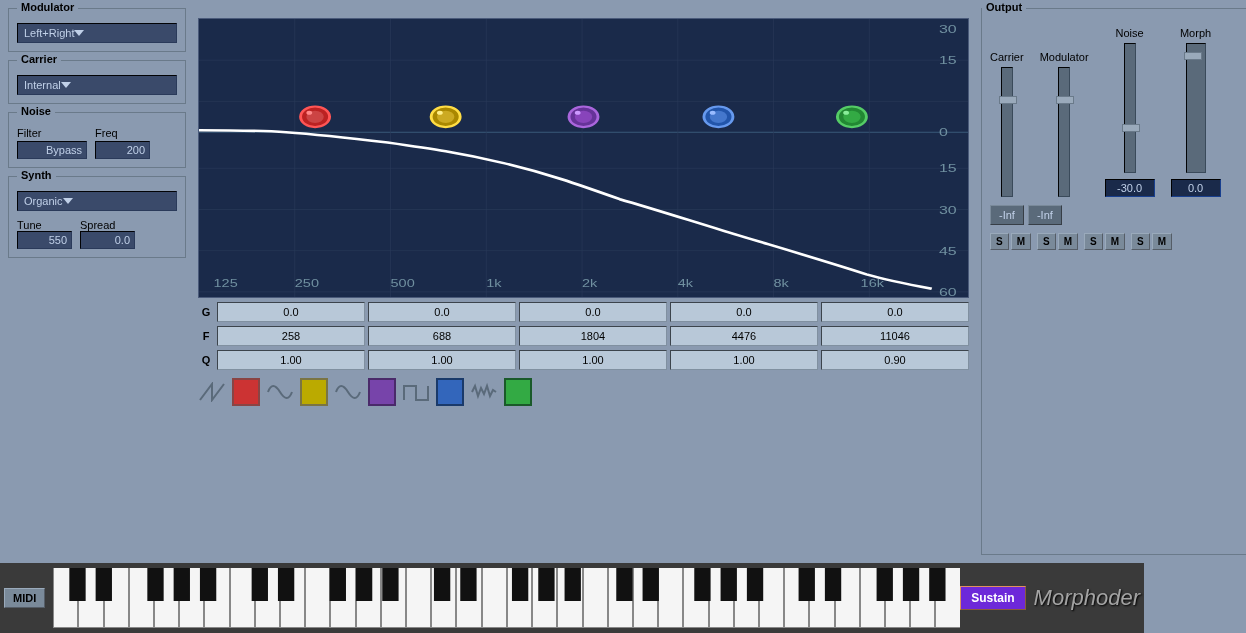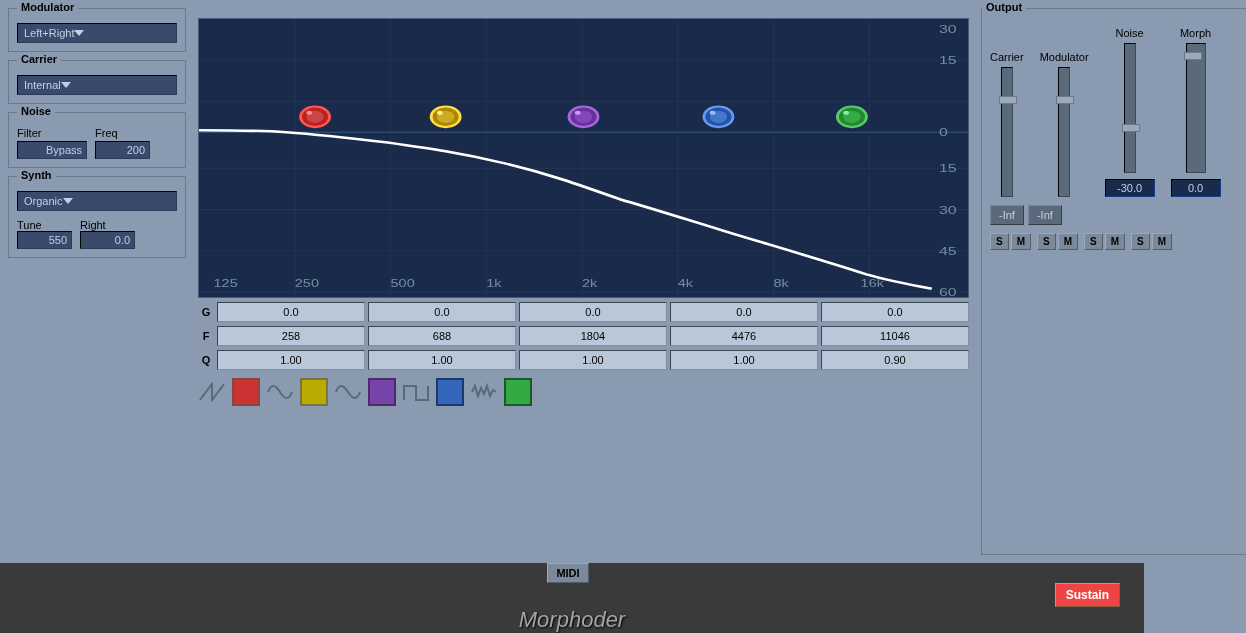--- a/index.html
+++ b/index.html
@@ -227,24 +227,23 @@
       text-align: right;
       font-size: 11px;
     }
 
     
     .keyboard-section {
       height: 70px;
       background: #3a3a3a;
       display: flex;
       align-items: center;
-      padding: 0 16px;
+      padding: 0 4px;
       gap: 0;
       position: relative;
-      flex-direction: column;
     }
 
     .midi-button {
       background: #7a8a9a;
       border: 1px outset #9aaabb;
       padding: 3px 8px;
       font-size: 11px;
       font-weight: bold;
       cursor: pointer;
       margin-right: 8px;
@@ -265,21 +264,21 @@
 
     .white-key {
       background: #f5f5f5;
       border: 1px solid #888;
       border-top: none;
       flex: 1;
       position: relative;
     }
 
     .sustain-button {
-      background: #ef4444;
+      background: #6d28d9;
       color: #fff;
       border: 1px outset #e09060;
       padding: 4px 10px;
       font-size: 12px;
       font-weight: bold;
       cursor: pointer;
       margin-left: auto;
       margin-right: 8px;
     }
 
@@ -375,21 +374,21 @@
         <div class="dropdown">
           <span>Organic</span>
           <div class="dropdown-arrow"></div>
         </div>
         <div class="synth-row">
           <div>
             <label>Tune</label>
             <div class="input-field" style="width:55px;">550</div>
           </div>
           <div>
-            <label>Right</label>
+            <label>Spread</label>
             <div class="input-field" style="width:55px;">0.0</div>
           </div>
         </div>
       </div>
 
     </div>
 
     <div class="center-col">
 
       <div class="eq-display">

